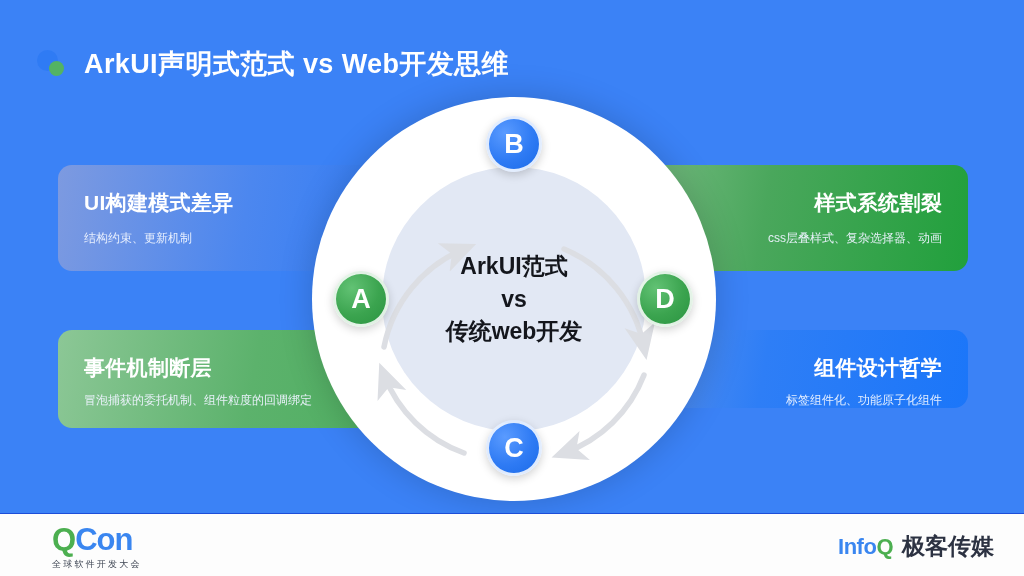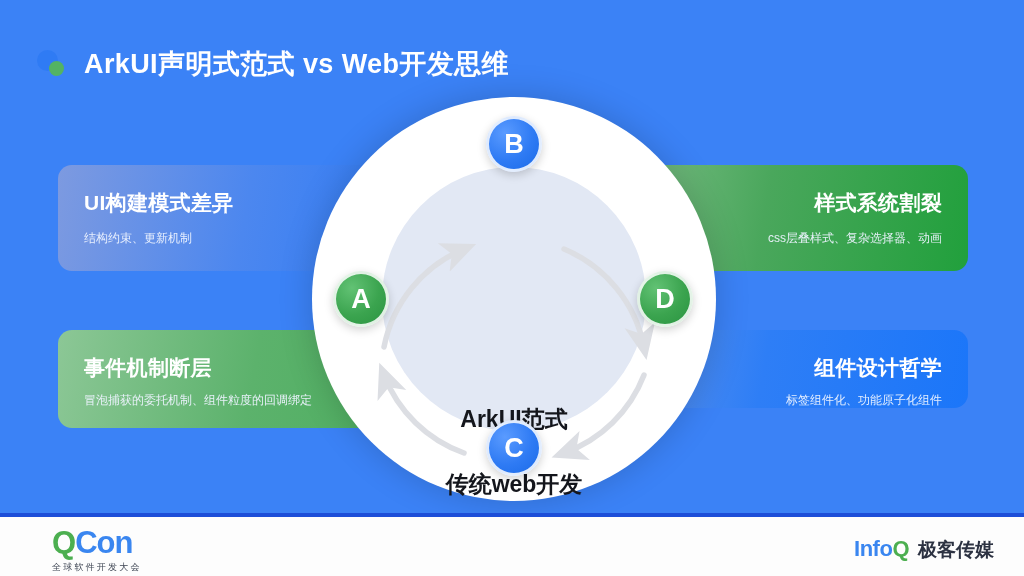--- a/index.html
+++ b/index.html
@@ -159,21 +159,21 @@
   }
   .center-text {
     position: absolute;
     left: 0;
     top: 0;
     width: 404px;
     height: 404px;
     display: flex;
     flex-direction: column;
     align-items: center;
-    justify-content: flex-end;
+    justify-content: center;
     color: #14161c;
     font-weight: bold;
     font-size: 23px;
     line-height: 1.42;
   }
   .center-text span { display: block; white-space: nowrap; }
 
   
   .node {
     position: absolute;
@@ -212,21 +212,21 @@
   }
 
   
   .footer {
     position: absolute;
     left: 0;
     top: 513px;
     width: 1024px;
     height: 63px;
     background: #fdfdfd;
-    border-top: 4px solid #1d4ed8;
+    border-top: 1px solid #1d4ed8;
     box-sizing: border-box;
   }
   .qcon {
     position: absolute;
     left: 52px;
     top: 10px;
   }
   .qcon-word {
     font-size: 31px;
     font-weight: bold;
@@ -251,21 +251,21 @@
   .infoq-word {
     font-size: 22px;
     font-weight: bold;
     letter-spacing: -0.5px;
     line-height: 1;
   }
   .infoq-info { color: #3a86f0; }
   .infoq-q { color: #4caf50; }
   .infoq-cn {
     margin-left: 9px;
-    font-size: 19px;
+    font-size: 23px;
     font-weight: bold;
     color: #2c3242;
     line-height: 1;
   }
 </style>
 </head>
 <body>
 
 <div class="slide">
 

